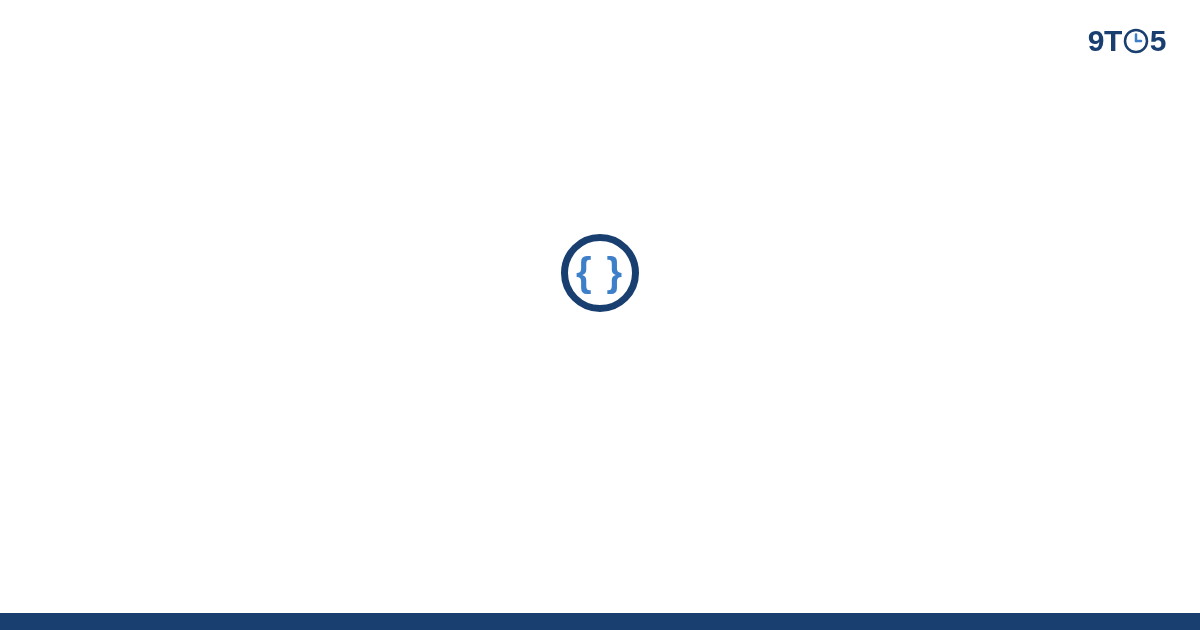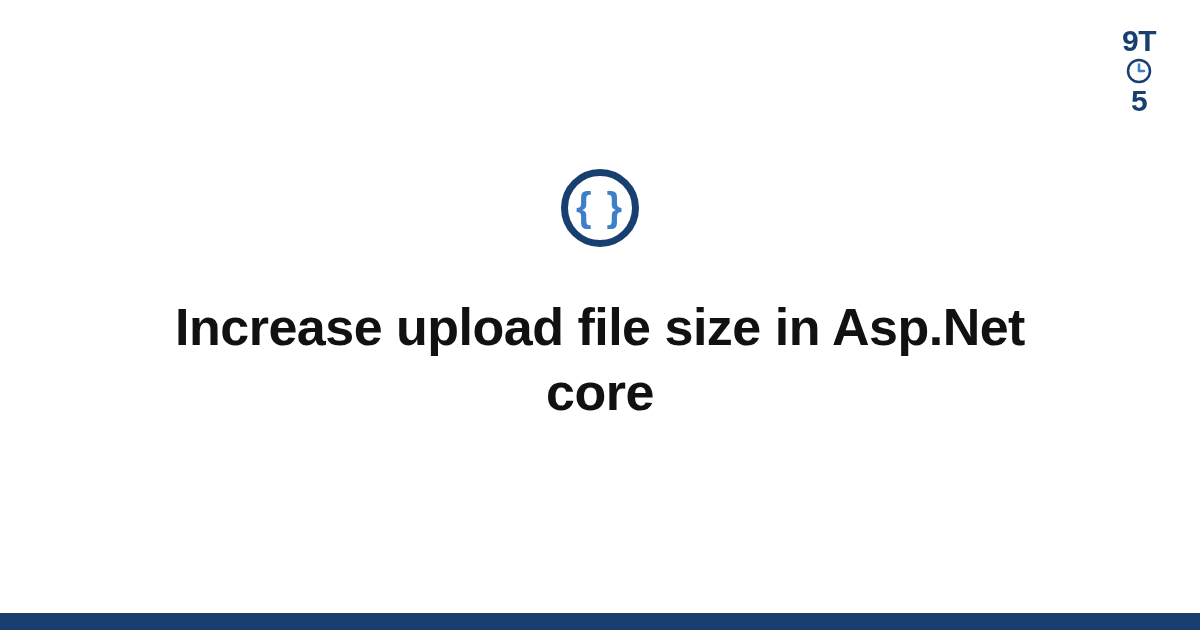--- a/index.html
+++ b/index.html
@@ -11,27 +11,26 @@
       width: 1200px;
       height: 630px;
       background: #ffffff;
       font-family: -apple-system, BlinkMacSystemFont, "Segoe UI", Helvetica, Arial, sans-serif;
       position: relative;
       overflow: hidden;
     }
     .logo {
       position: absolute;
       top: 24px;
-      right: 44px;
+      right: 34px;
       font-size: 30px;
       font-weight: 600;
       letter-spacing: -0.5px;
       display: flex;
       align-items: center;
-      flex-direction: column;
     }
     .logo-9t {
       color: #183f70;
     }
     .logo-clock {
       display: inline-flex;
       align-items: center;
       justify-content: center;
       margin: 0 1px;
     }
@@ -102,16 +101,15 @@
       <line x1="13" y1="13" x2="18" y2="13" stroke="#3e7fc9" stroke-width="2.5" stroke-linecap="round"></line>
     </svg>
   </span>
   <span class="logo-5">5</span>
 </div>
 
 <div class="center-content">
   <div class="category-icon">
     <span class="braces">{ }</span>
   </div>
-  <h1 class="title">Increase upload file size in Asp.Net core</h1>
 </div>
 
 <div class="bottom-bar"></div>
 
 </body></html>

